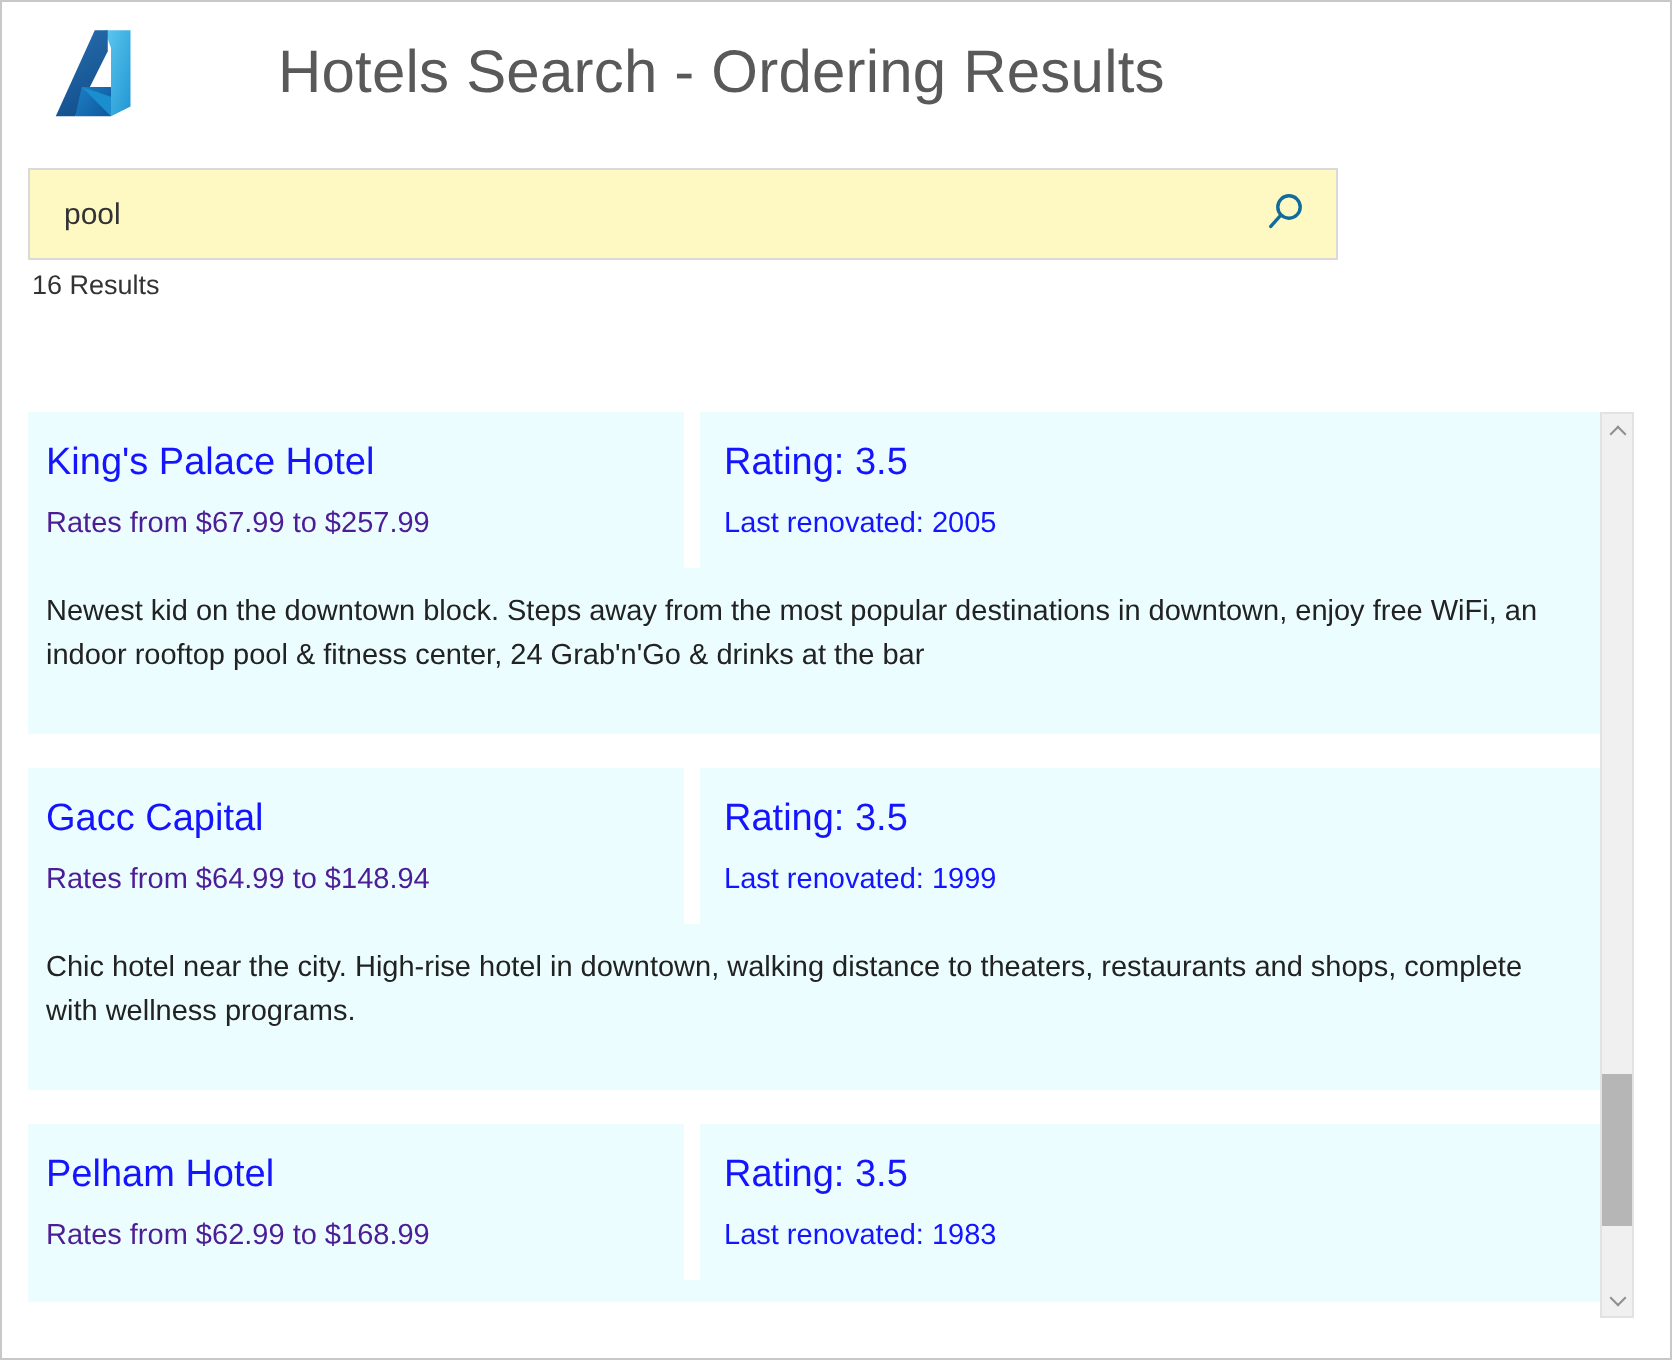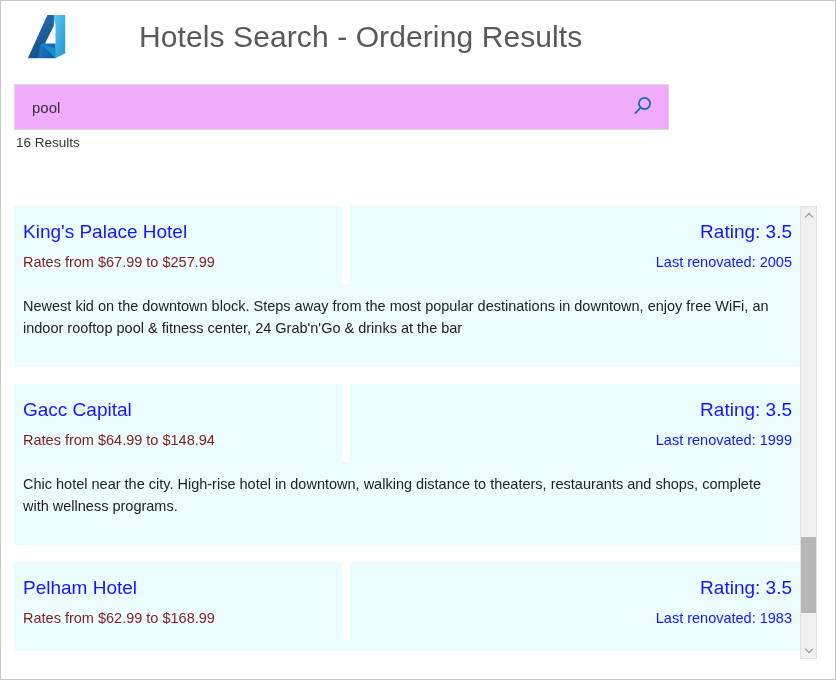--- a/index.html
+++ b/index.html
@@ -46,21 +46,21 @@
     white-space: nowrap;
   }
 
   
   .search-wrap {
     margin: 21px 0 0 13px;
     width: 655px;
     height: 46px;
     box-sizing: border-box;
     border: 1px solid #dadada;
-    background: #f0abfc;
+    background: #fef9c3;
     display: flex;
     align-items: center;
     position: relative;
   }
   .search-input {
     border: 0;
     outline: none;
     flex: 1 1 auto;
     height: 42px;
     padding: 0 14px 0 17px;
@@ -116,31 +116,30 @@
   .card-gutter {
     width: 8px;
     flex: 0 0 8px;
     background: #ffffff;
   }
   .card-col-right {
     flex: 1 1 auto;
     background: #ebfdff;
     padding: 14px 10px 12px 12px;
     box-sizing: border-box;
-    text-align: right;
   }
   .hotel-name {
     color: #1414ff;
     font-size: 19px;
     line-height: 24px;
     margin: 0 0 9px 0;
     white-space: nowrap;
   }
   .hotel-rates {
-    color: #7f1d1d;
+    color: #4c1d95;
     font-size: 14.5px;
     line-height: 19px;
     margin: 0;
   }
   .hotel-rating {
     color: #1414ff;
     font-size: 19px;
     line-height: 24px;
     margin: 0 0 9px 0;
   }

